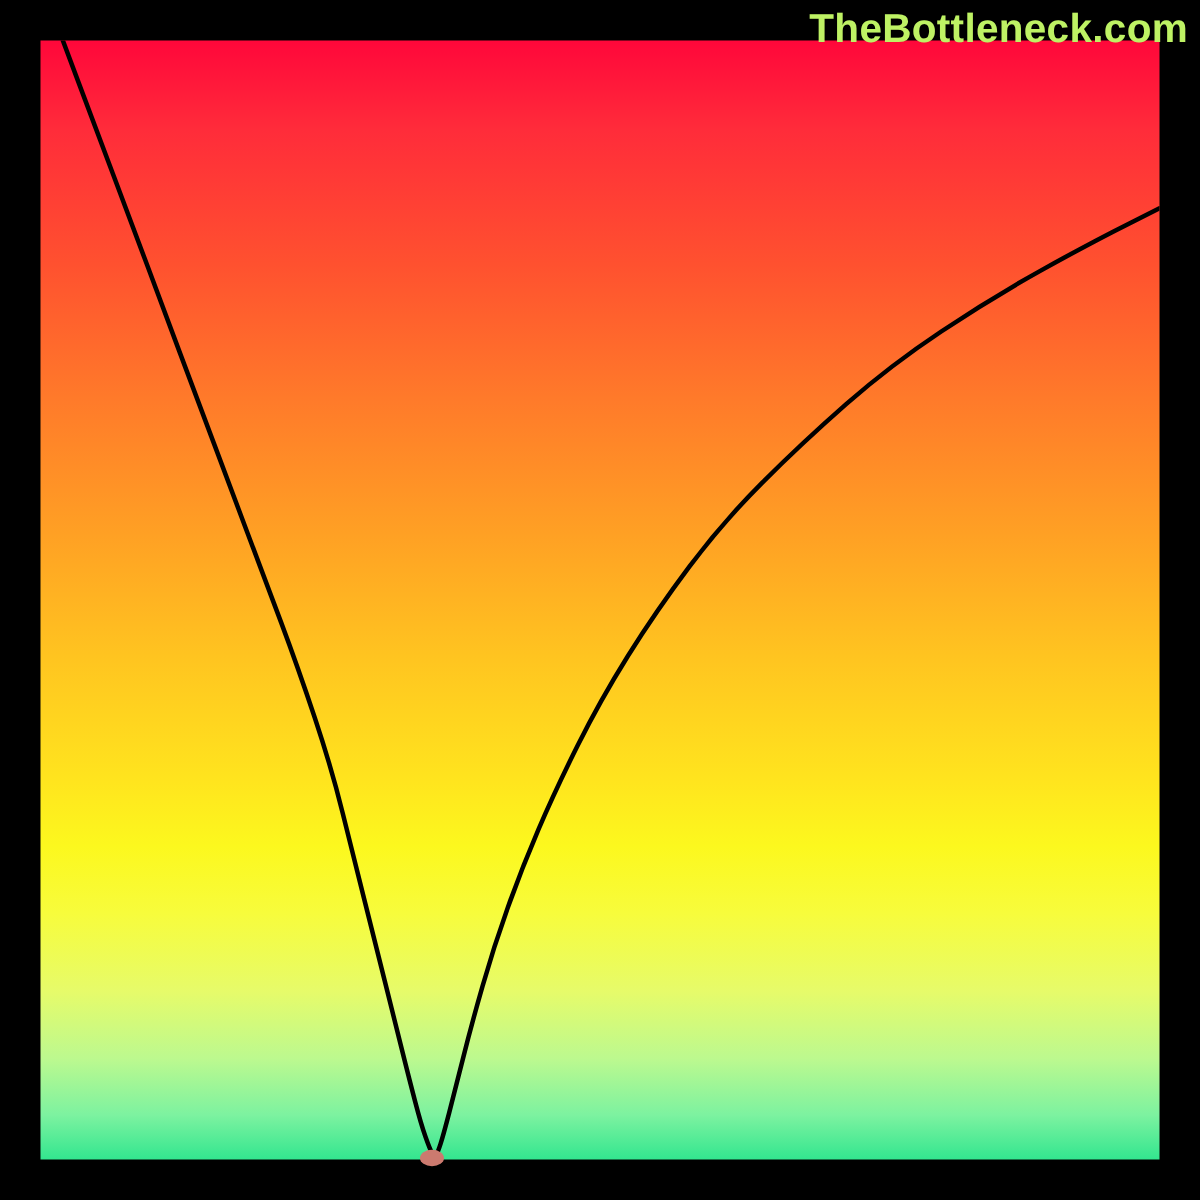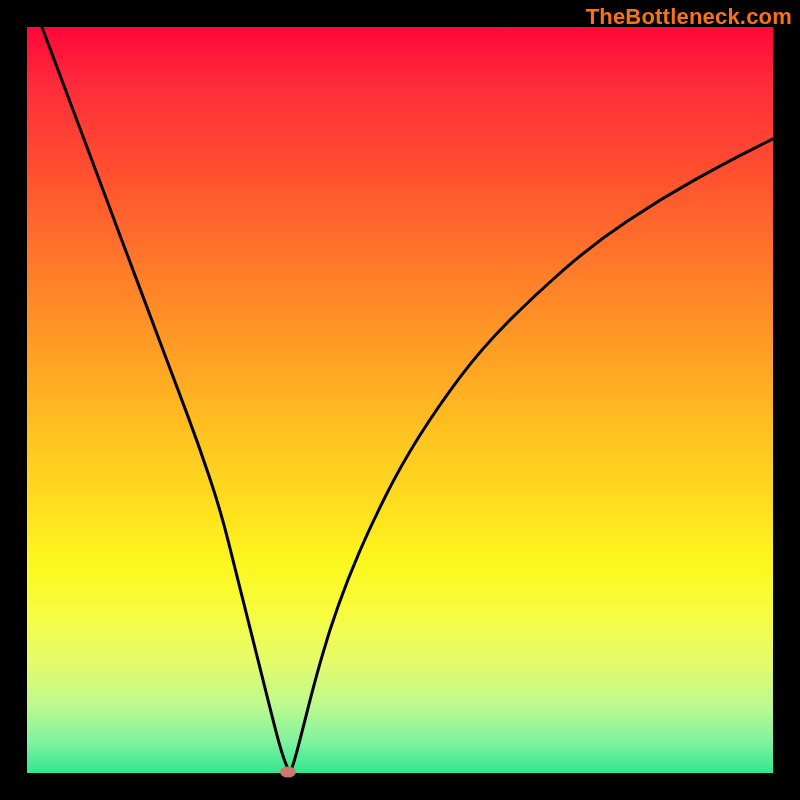--- a/index.html
+++ b/index.html
@@ -35,23 +35,23 @@
       #bcf98f 91%,
       #7df2a0 96%,
       #33e68f 100%
     );
   }
   .trademark {
     position: absolute;
     top: 4px;
     right: 8px;
     font-family: Arial, Helvetica, sans-serif;
-    font-size: 22px;
+    font-size: 27px;
     font-weight: 600;
-    color: #f97316;
+    color: #bef264;
     letter-spacing: 0.2px;
   }
   svg.curve {
     position: absolute;
     left: 0;
     top: 0;
     width: 746px;
     height: 746px;
   }
   .marker {

